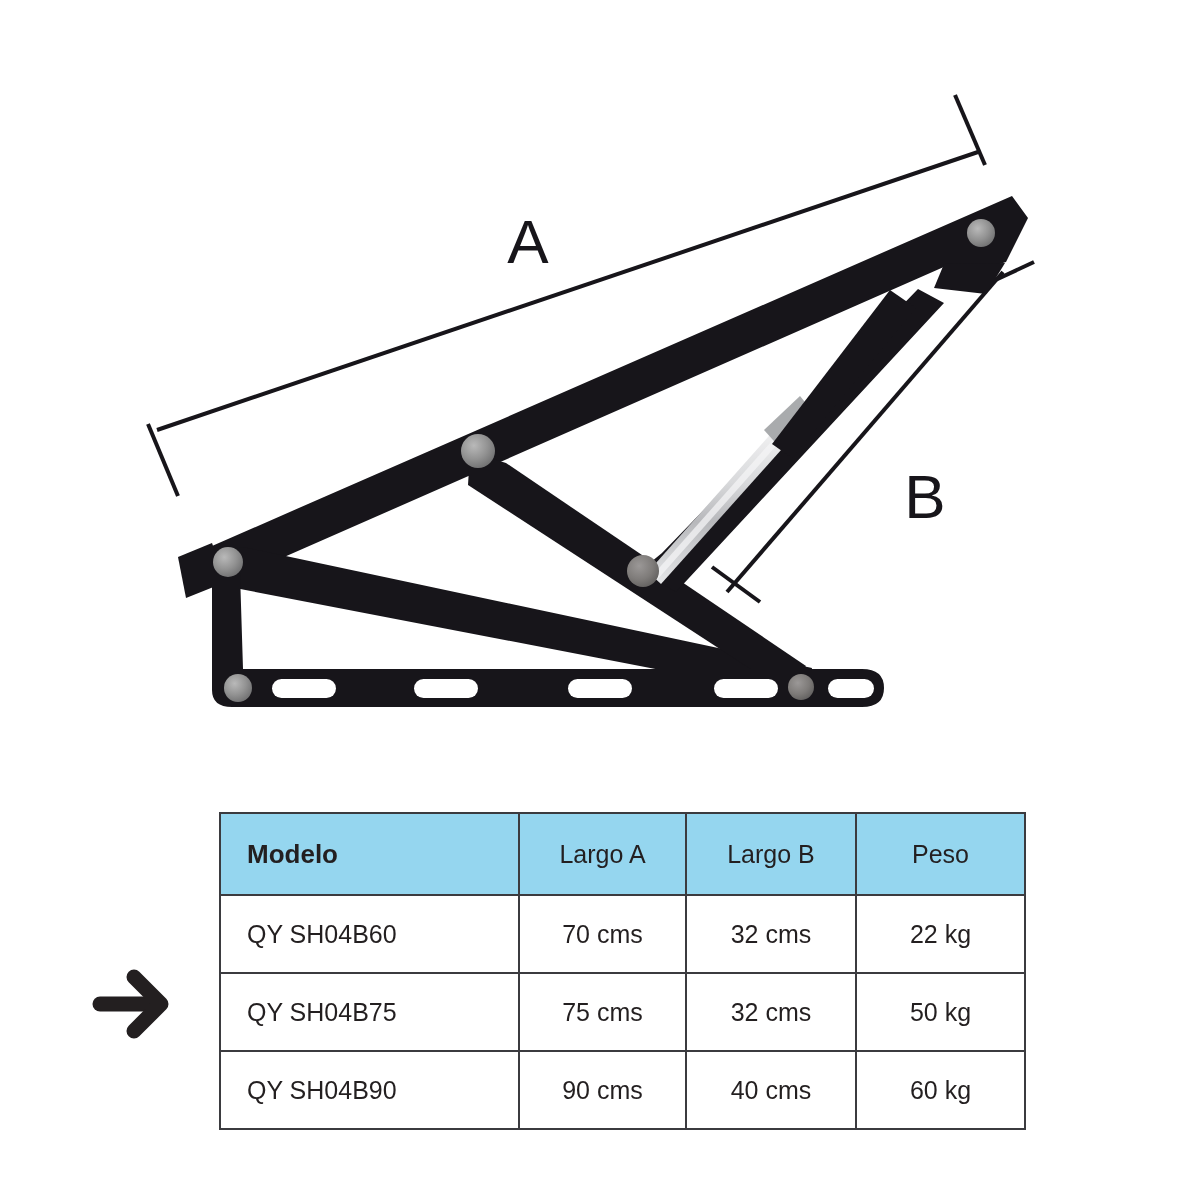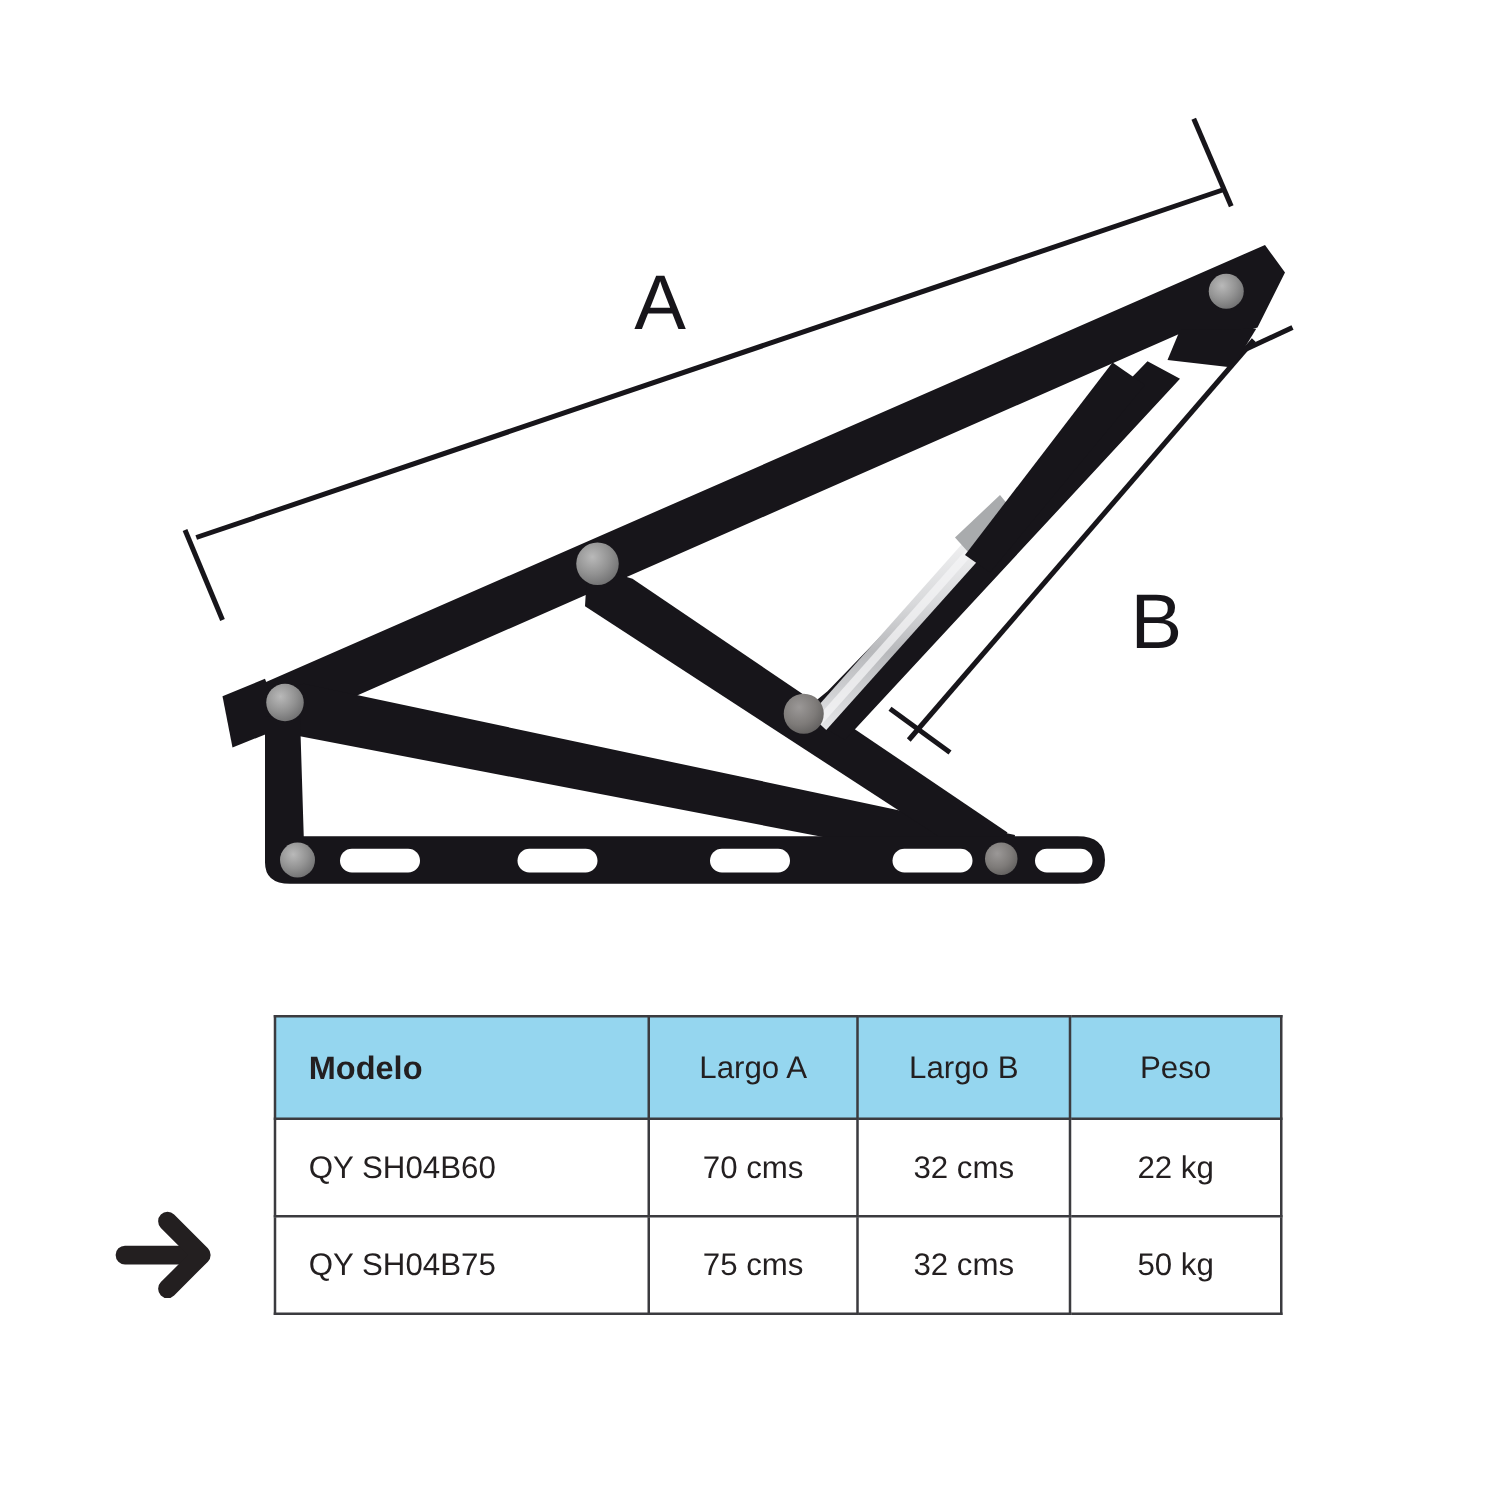--- a/index.html
+++ b/index.html
@@ -252,15 +252,21 @@
         <td class="col-val">70 cms</td>
         <td class="col-val">32 cms</td>
         <td class="col-val">22 kg</td>
       </tr>
       <tr>
         <td class="col-model">QY SH04B75</td>
         <td class="col-val">75 cms</td>
         <td class="col-val">32 cms</td>
         <td class="col-val">50 kg</td>
       </tr>
+      <tr>
+        <td class="col-model">QY SH04B90</td>
+        <td class="col-val">90 cms</td>
+        <td class="col-val">40 cms</td>
+        <td class="col-val">60 kg</td>
+      </tr>
     </tbody>
   </table>
 </div>
 
 </body></html>

